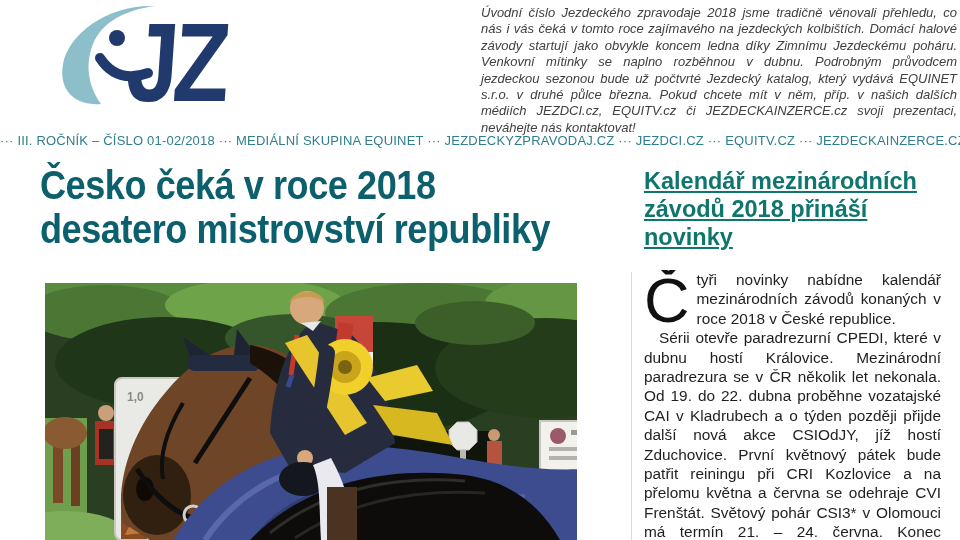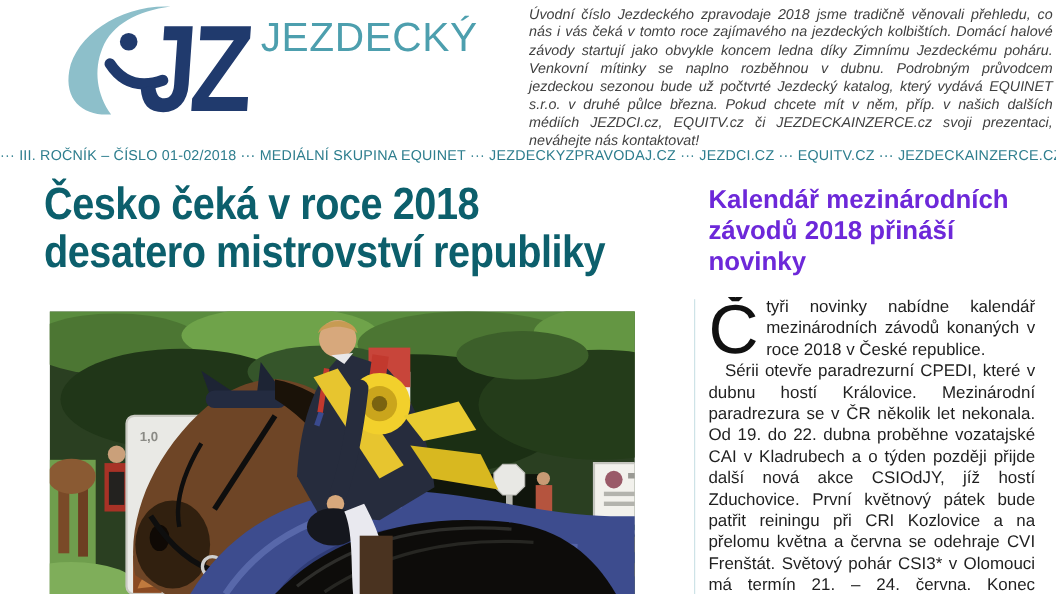--- a/index.html
+++ b/index.html
@@ -14,22 +14,22 @@
   .infoline{position:absolute;left:0;top:133px;width:960px;text-align:center;
             font-size:13px;letter-spacing:.2px;color:#2e7e8e;white-space:nowrap;}
   
   .headline{position:absolute;left:40px;top:163px;margin:0;color:#0c5f6c;font-weight:bold;
             font-size:41px;line-height:44px;letter-spacing:-.5px;
             transform:scaleX(.88);transform-origin:left top;white-space:nowrap;}
   .photo{position:absolute;left:45px;top:283px;width:532px;height:257px;overflow:hidden;}
   
   .vdivider{position:absolute;left:631px;top:272px;width:1px;height:268px;background:#c9e0e5;}
   
-  .r-title{position:absolute;left:644px;top:167px;width:300px;margin:0;color:#6d28d9;
-           font-weight:bold;font-size:23.5px;line-height:28px;}
+  .r-title{position:absolute;left:644px;top:167px;width:300px;margin:0;color:#0f766e;
+           font-weight:bold;font-size:23.5px;line-height:28px;text-decoration:underline;}
   .r-body{position:absolute;left:644px;top:270px;width:297px;height:270px;overflow:hidden;
           font-size:15.4px;line-height:19.4px;color:#1f1f1f;text-align:justify;}
   .r-body p{margin:0;}
   .dropcap{float:left;font-size:63px;line-height:52px;padding:4px 7px 0 0;color:#111;
            font-weight:400;}
   .lead{font-weight:normal;}
   .indented{text-indent:15px;}
 </style>
 </head>
 <body>
@@ -41,21 +41,20 @@
       <path d="M100,4 C55,2 14,30 8,62 C3,90 22,104 46,102 C33,84 30,62 38,42 C47,20 70,8 100,4 Z" fill="#8dbfca"></path>
       <circle cx="62" cy="36" r="8" fill="#203a6d"></circle>
       <path d="M45,56 Q62,82 93,71" stroke="#203a6d" stroke-width="10" fill="none" stroke-linecap="round"></path>
       <g transform="translate(70,99) skewX(-4) scale(0.82,1)">
         <text x="0" y="0" font-family="Liberation Sans,sans-serif" font-size="112" font-weight="bold" fill="#203a6d" letter-spacing="-6">JZ</text>
       </g>
     </svg>
   </div>
 
   <div class="wordmark">
-    <div>JEZDECKÝ</div>
   </div>
 
   <p class="intro">Úvodní číslo Jezdeckého zpravodaje 2018 jsme tradičně věnovali přehledu, co nás i vás čeká v tomto roce zajímavého na jezdeckých kolbištích. Domácí halové závody startují jako obvykle koncem ledna díky Zimnímu Jezdeckému poháru. Venkovní mítinky se naplno rozběhnou v dubnu. Podrobným průvodcem jezdeckou sezonou bude už počtvrté Jezdecký katalog, který vydává EQUINET s.r.o. v druhé půlce března. Pokud chcete mít v něm, příp. v našich dalších médiích JEZDCI.cz, EQUITV.cz či JEZDECKAINZERCE.cz svoji prezentaci, neváhejte nás kontaktovat!</p>
 
   <div class="infoline">··· III. ROČNÍK – ČÍSLO 01-02/2018 ··· MEDIÁLNÍ SKUPINA EQUINET  ··· JEZDECKYZPRAVODAJ.CZ ··· JEZDCI.CZ ··· EQUITV.CZ ··· JEZDECKAINZERCE.CZ ···</div>
 
   <h1 class="headline">
     <span style="display:block">Česko čeká v roce 2018</span>
     <span style="display:block">desatero mistrovství republiky</span>
   </h1>

